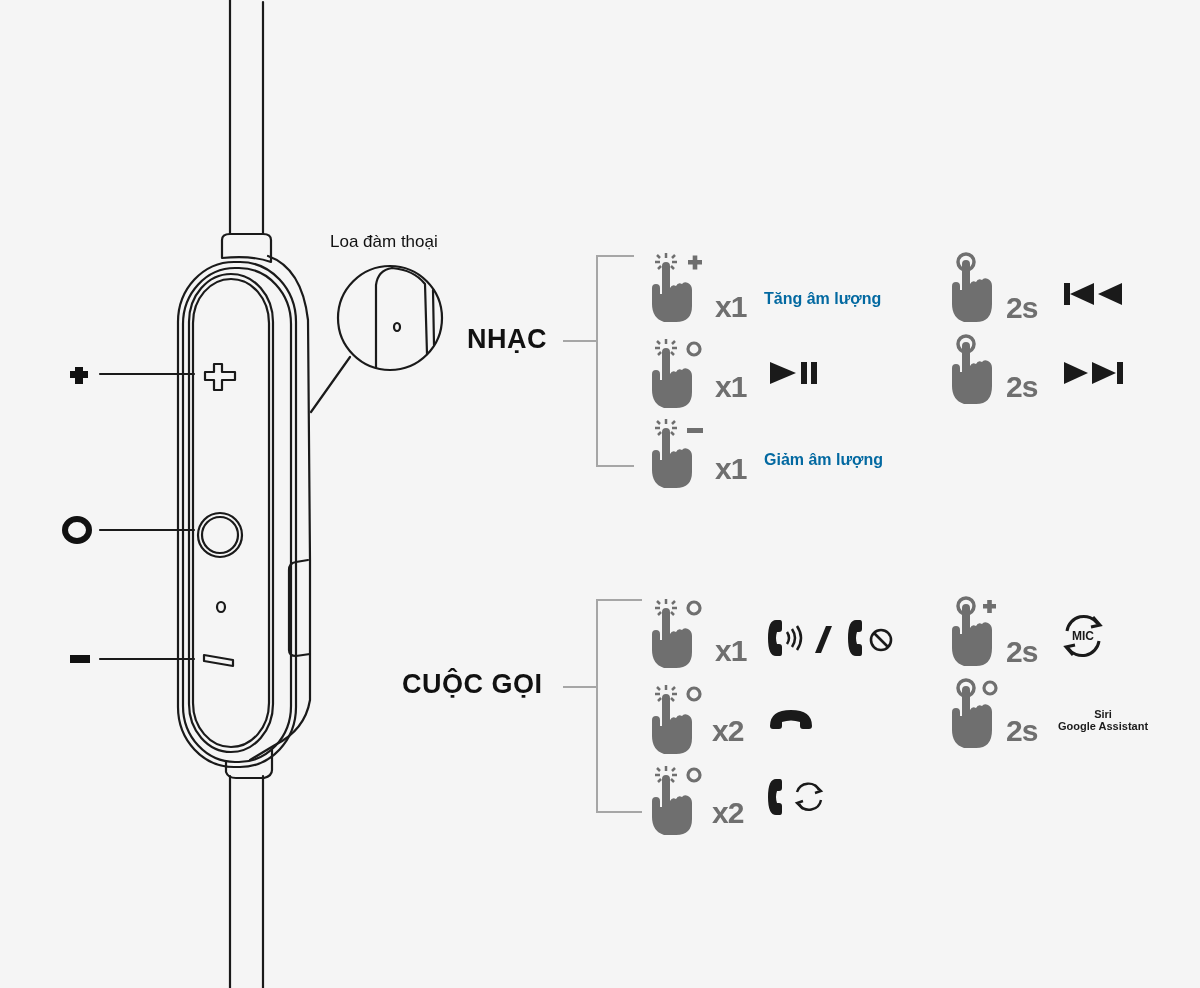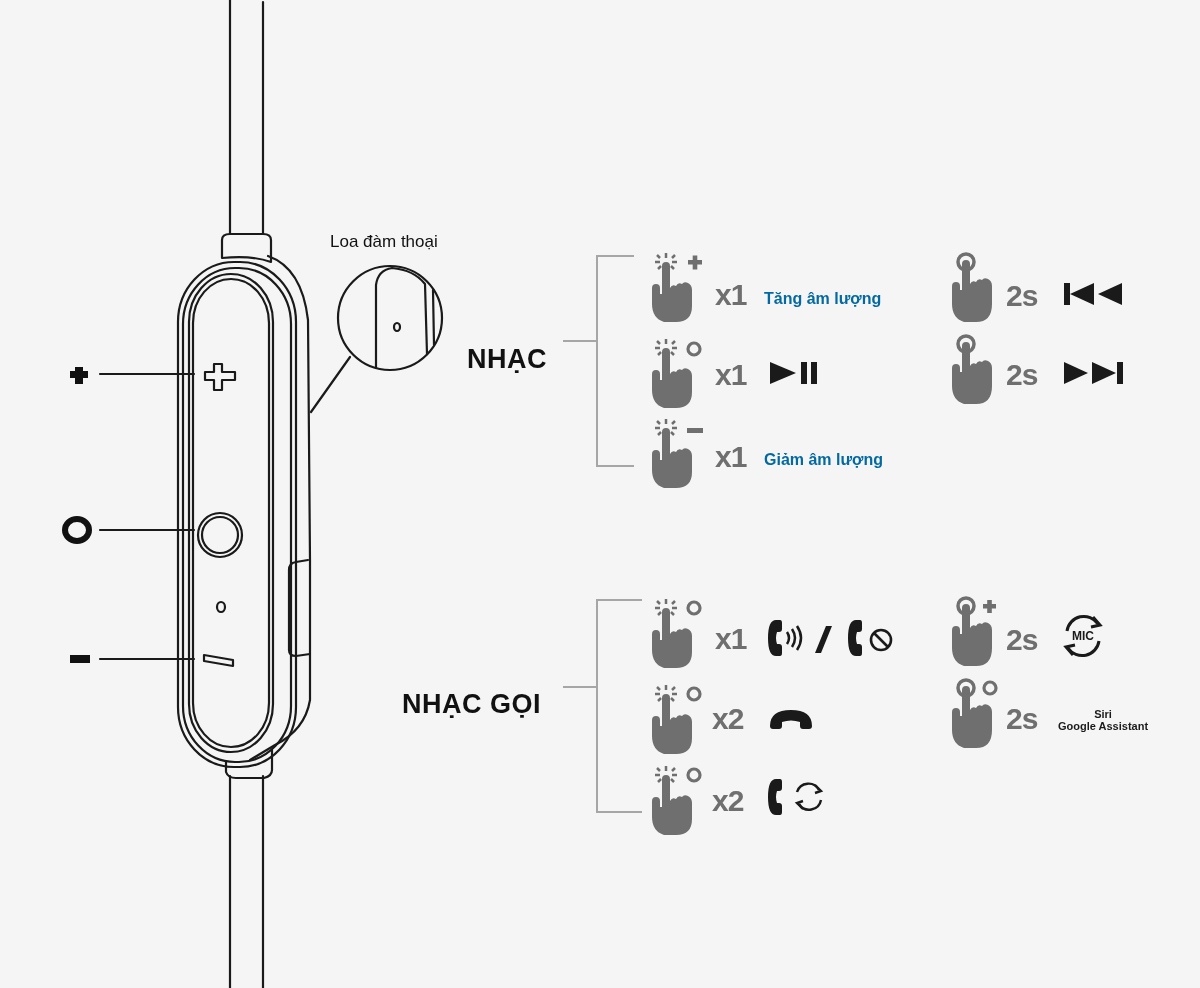--- a/index.html
+++ b/index.html
@@ -1,23 +1,23 @@
 <!DOCTYPE html>
 <html><head>
 <meta charset="utf-8">
 <style>
   html, body { margin:0; padding:0; }
   body { width:1200px; height:988px; background:#f5f5f5; position:relative; overflow:hidden;
          font-family:"Liberation Sans", "DejaVu Sans", sans-serif; }
   svg.device { position:absolute; left:0; top:0; }
-  .section-title { position:absolute; font-weight:bold; color:#111; font-size:27px; letter-spacing:0.5px; line-height:1;margin-top:20px; }
+  .section-title { position:absolute; font-weight:bold; color:#111; font-size:27px; letter-spacing:0.5px; line-height:1; }
   .speaker-label { position:absolute; left:318px; top:232px; font-size:17px; font-weight:normal; color:#111;margin-left:12px; }
   .bracket { position:absolute; border:2px solid #a6a6a6; border-right:none; }
   .stub { position:absolute; height:2px; background:#a6a6a6; }
-  .count { position:absolute; font-weight:bold; color:#6f6f6f; font-size:30px; line-height:1; letter-spacing:-1px; }
+  .count { position:absolute; font-weight:bold; color:#6f6f6f; font-size:30px; line-height:1; letter-spacing:-1px;margin-top:12px; }
   .action-text { position:absolute; font-weight:bold; color:#0369a1; font-size:16px; line-height:1; }
   .assist { position:absolute; font-weight:bold; color:#1a1a1a; font-size:11px; line-height:12px;text-align:center; }
   .hand { position:absolute; width:56px; height:70px; }
   .glyph { position:absolute; }
 </style>
 </head>
 <body>
 
 <svg class="device" width="1200" height="988">
   <g fill="none" stroke="#1a1a1a" stroke-width="2.2" stroke-linejoin="round" stroke-linecap="round">
@@ -63,21 +63,21 @@
   <g fill="#111">
     <path d="M75,367 L83,367 L83,371 L88,371 L88,378 L83,378 L83,384 L75,384 L75,378 L70,378 L70,371 L75,371 Z"></path>
     <rect x="70" y="655" width="20" height="8"></rect>
   </g>
   <ellipse cx="77" cy="530" rx="12" ry="11" fill="none" stroke="#111" stroke-width="6"></ellipse>
 </svg>
 
 <div class="speaker-label">Loa đàm thoại</div>
 
 <div class="section-title" style="left:467px;top:326px;">NHẠC</div>
-<div class="section-title" style="left:402px;top:671px;">NHẠC GỌI</div>
+<div class="section-title" style="left:402px;top:671px;">CUỘC GỌI</div>
 
 <div class="stub" style="left:563px;top:340px;width:34px;"></div>
 <div class="bracket" style="left:596px;top:255px;width:36px;height:208px;"></div>
 <div class="stub" style="left:563px;top:686px;width:34px;"></div>
 <div class="bracket" style="left:596px;top:599px;width:44px;height:210px;"></div>
 
 <svg width="0" height="0" style="position:absolute">
   <defs>
     <g id="hand-tap">
       <path d="M14,70 Q2,66 2,52 L2,36 Q2,32 6,32 Q10,32 10,36 L10,42 L12,42 L12,14 Q12,10 16,10 Q20,10 20,14 L20,36 Q22,32 26,34 Q28,30 32,32 Q34,29 38,31 Q42,33 42,38 L42,54 Q42,70 26,70 Z" fill="#6f6f6f"></path>

